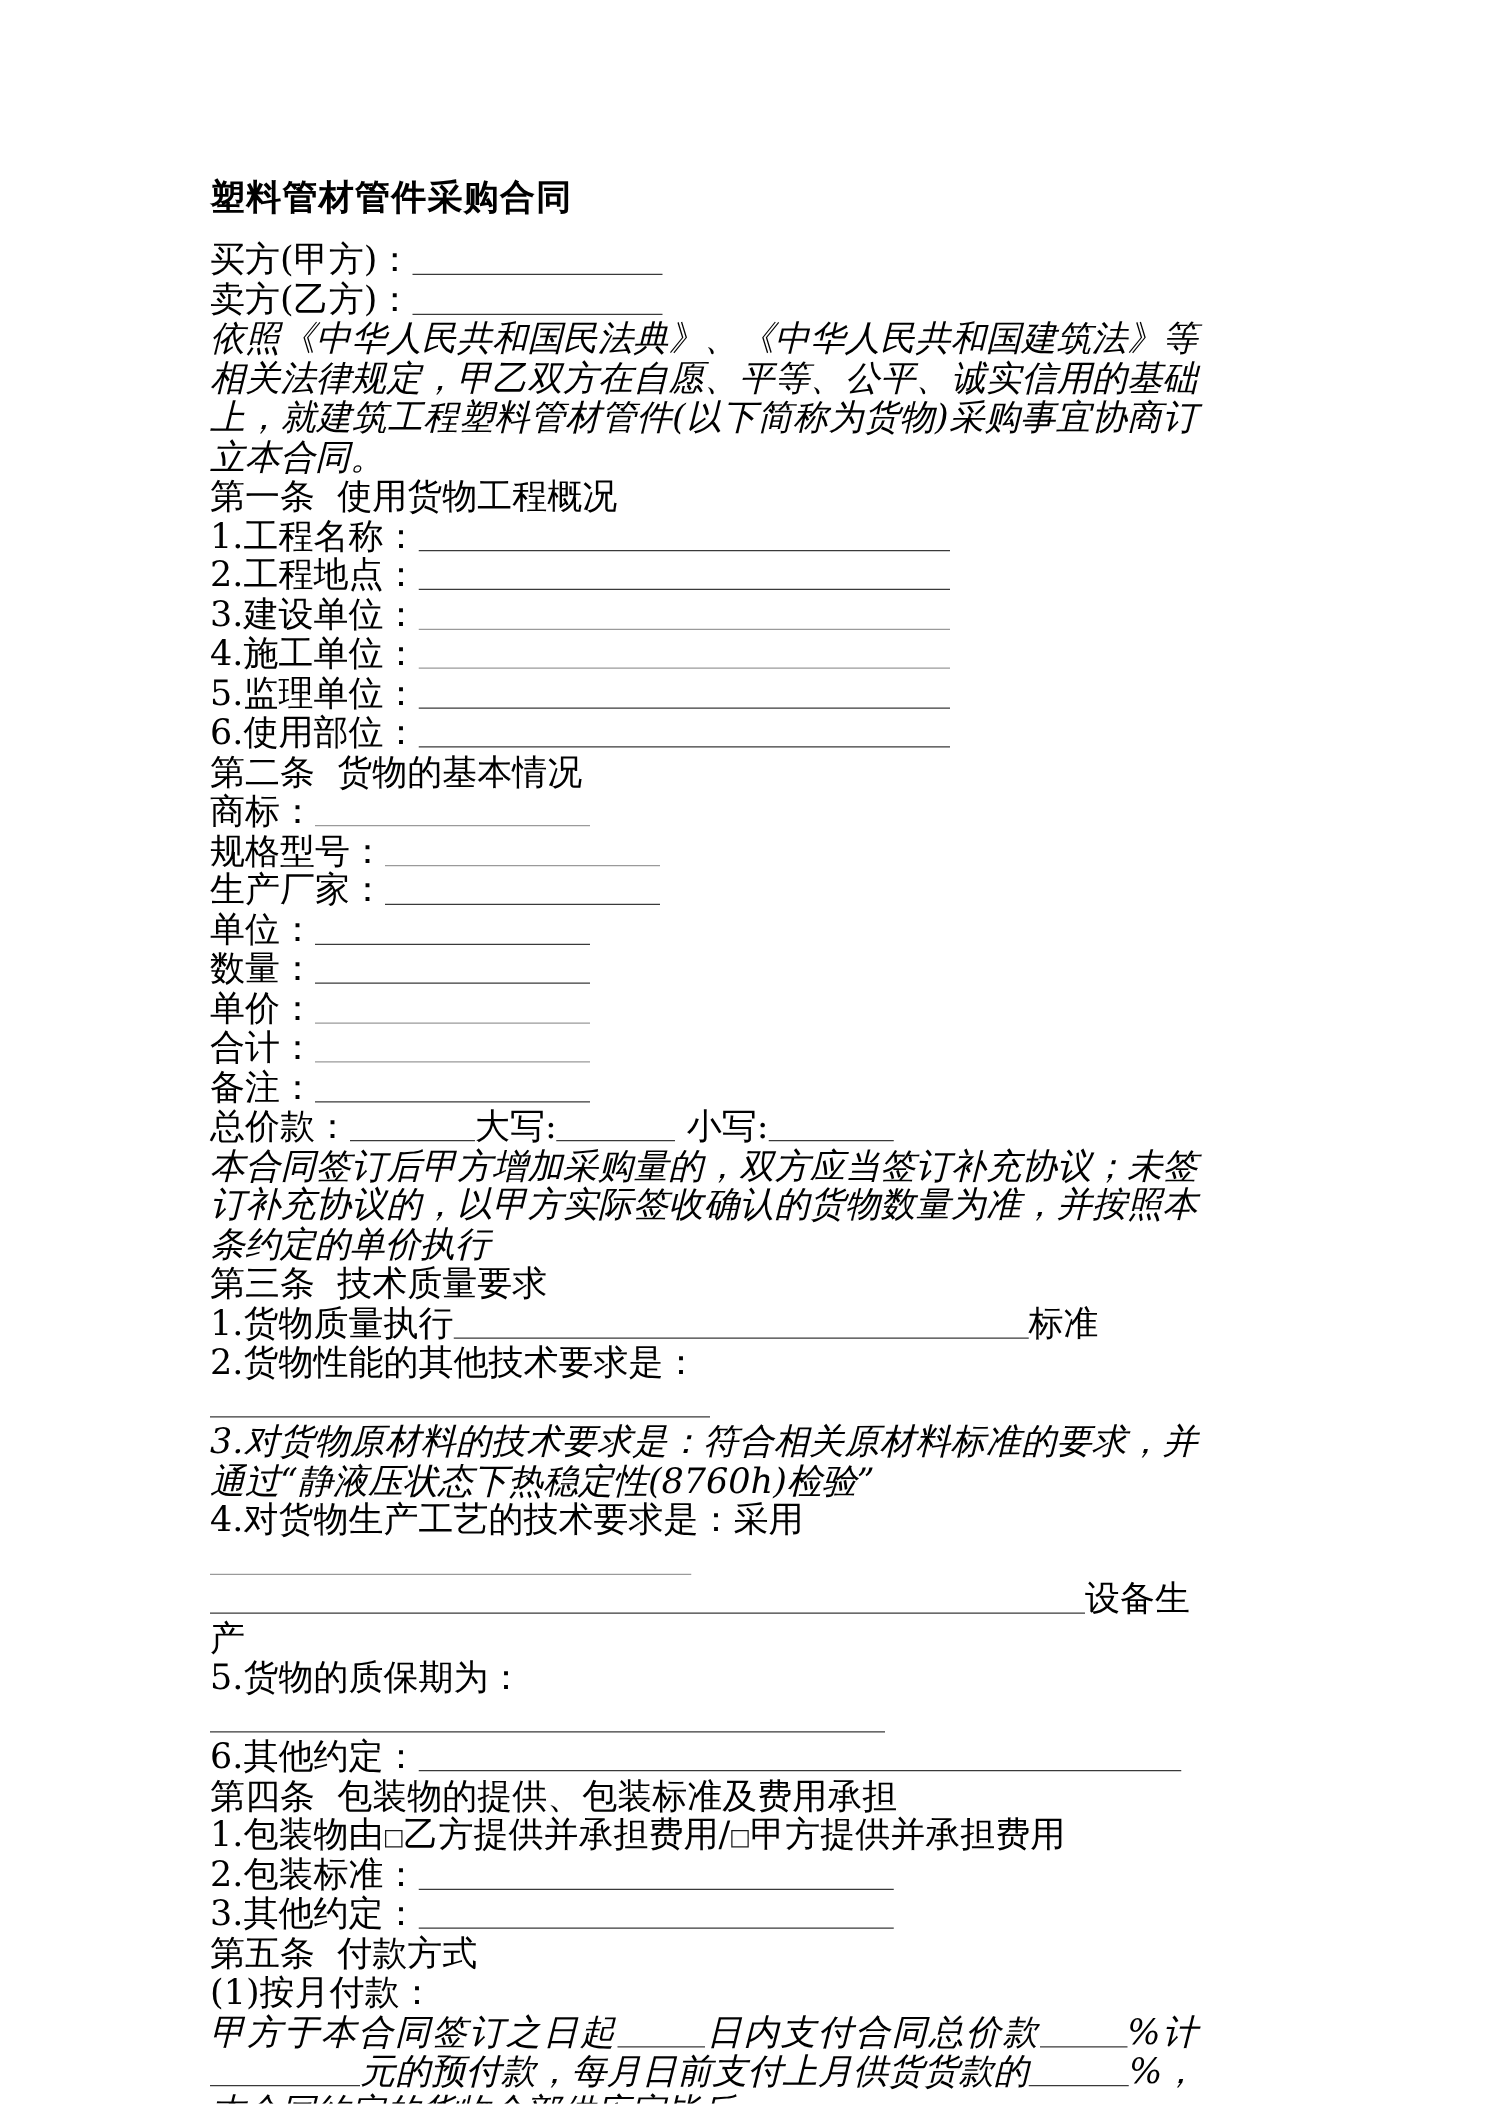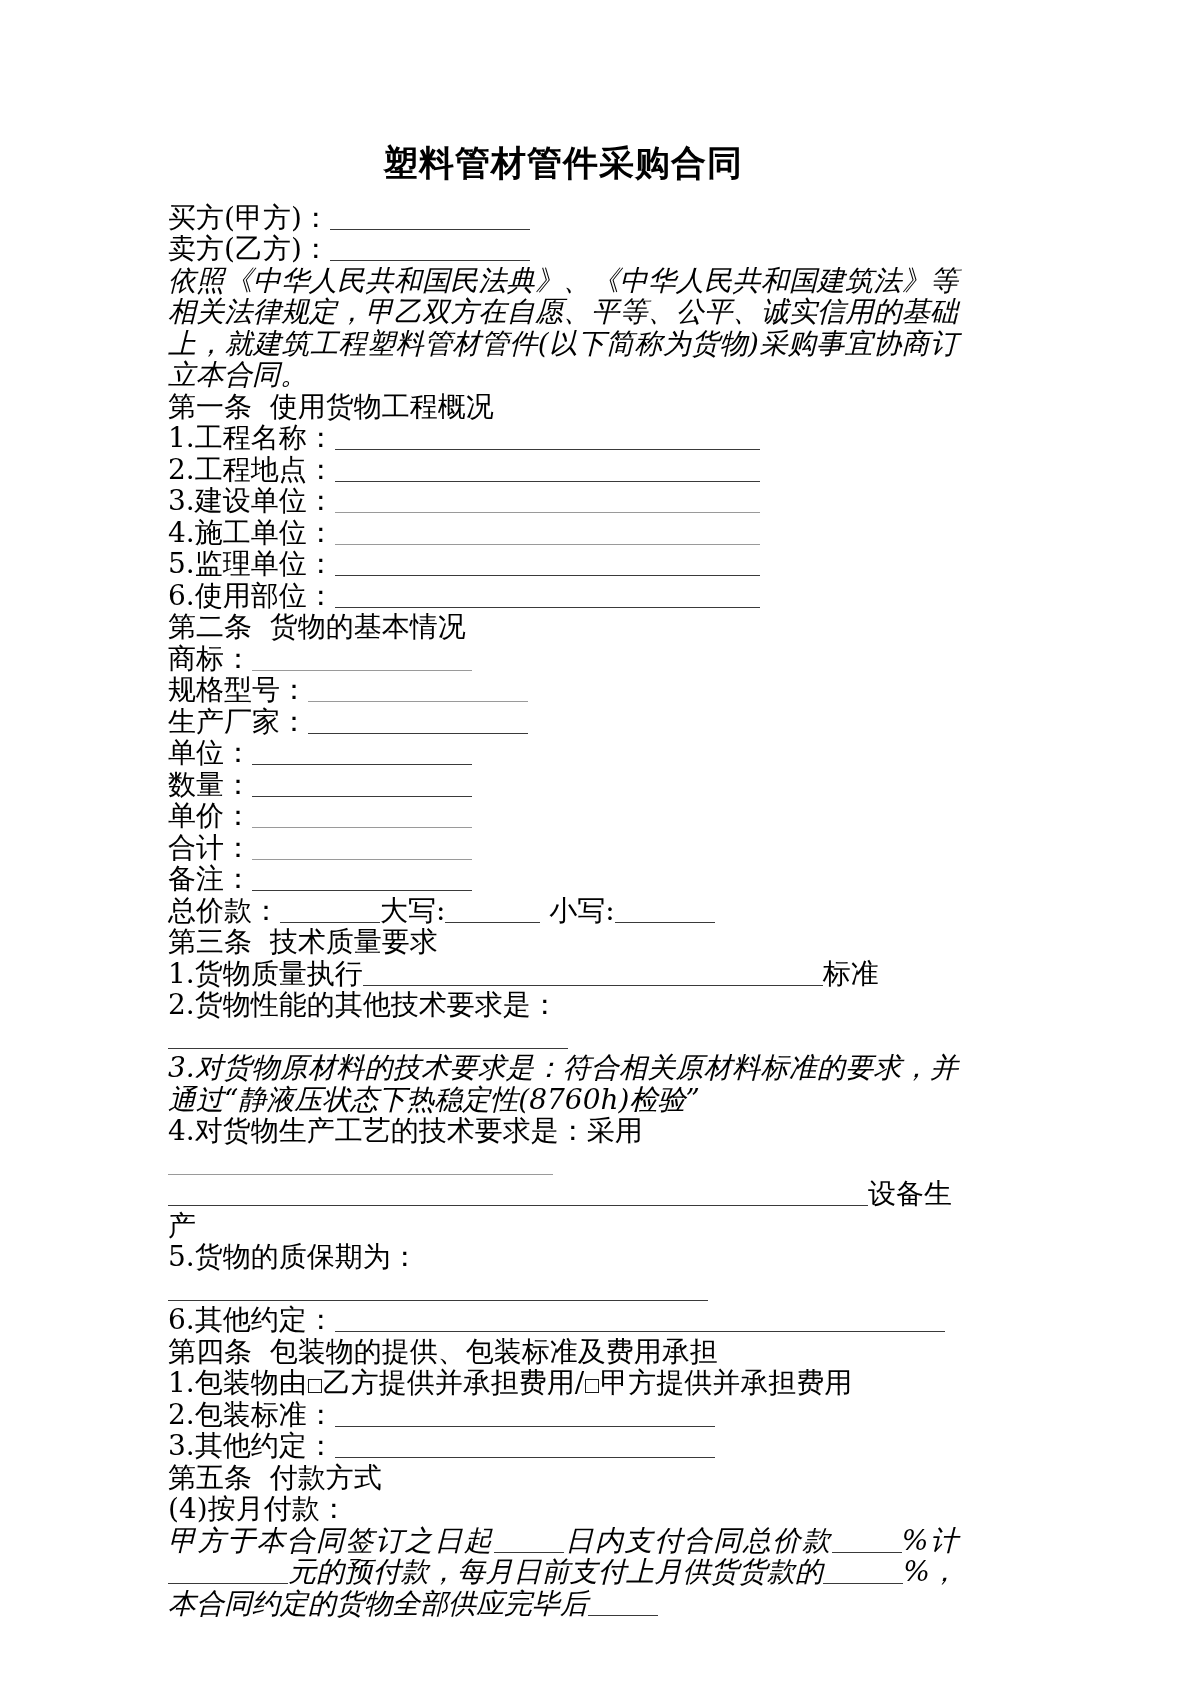--- a/index.html
+++ b/index.html
@@ -19,23 +19,23 @@
     box-sizing: border-box;
     overflow: hidden;
   }
   .content {
     position: absolute;
     left: 168px;
     top: 140px;
     width: 790px;
   }
   .doc-title {
-    font-size: 35px;
+    font-size: 28px;
     font-weight: bold;
-    text-align: center;
+    text-align: left;
     letter-spacing: 1px;
     margin: 0 0 16px 0;
     line-height: 1.3;
   }
   .line {
     font-size: 28px;
     line-height: 31.5px;
     white-space: pre-wrap;
     word-break: break-all;
     margin: 0;
@@ -89,33 +89,34 @@
     <p class="line"><span>规格型号：</span><span class="fill fill-lt" style="width:220px"></span></p>
     <p class="line"><span>生产厂家：</span><span class="fill fill-dk" style="width:220px"></span></p>
     <p class="line"><span>单位：</span><span class="fill fill-dk" style="width:220px"></span></p>
     <p class="line"><span>数量：</span><span class="fill fill-dk" style="width:220px"></span></p>
     <p class="line"><span>单价：</span><span class="fill fill-lt" style="width:220px"></span></p>
     <p class="line"><span>合计：</span><span class="fill fill-lt" style="width:220px"></span></p>
     <p class="line"><span>备注：</span><span class="fill fill-dk" style="width:220px"></span></p>
 
     <p class="line"><span>总价款：</span><span class="fill fill-dk" style="width:100px"></span><span>大写:</span><span class="fill fill-dk" style="width:95px"></span><span> 小写:</span><span class="fill fill-dk" style="width:100px"></span></p>
 
+    <p class="line just">本合同签订后甲方增加采购量的，双方应当签订补充协议；未签订补充协议的，以甲方实际签收确认的货物数量为准，并按照本条约定的单价执行</p>
 
     <p class="line">第三条  技术质量要求</p>
     <p class="line"><span>1.货物质量执行</span><span class="fill fill-dk" style="width:460px"></span><span>标准</span></p>
     <p class="line"><span>2.货物性能的其他技术要求是：</span><span class="fill fill-dk" style="width:400px"></span></p>
     <p class="line just">3.对货物原材料的技术要求是：符合相关原材料标准的要求，并通过“静液压状态下热稳定性(8760h)检验”</p>
     <p class="line"><span>4.对货物生产工艺的技术要求是：采用</span><span class="fill fill-lt" style="width:385px"></span></p>
     <p class="line"><span class="fill fill-dk" style="width:700px"></span><span>设备生产</span></p>
     <p class="line"><span>5.货物的质保期为：</span><span class="fill fill-dk" style="width:540px"></span></p>
     <p class="line"><span>6.其他约定：</span><span class="fill fill-dk" style="width:610px"></span></p>
 
     <p class="line">第四条  包装物的提供、包装标准及费用承担</p>
     <p class="line"><span>1.包装物由</span><span class="box"></span><span>乙方提供并承担费用/</span><span class="box"></span><span>甲方提供并承担费用</span></p>
     <p class="line"><span>2.包装标准：</span><span class="fill fill-dk" style="width:380px"></span></p>
     <p class="line"><span>3.其他约定：</span><span class="fill fill-dk" style="width:380px"></span></p>
 
     <p class="line">第五条  付款方式</p>
-    <p class="line">(4)按月付款：</p>
+    <p class="line">(1)按月付款：</p>
     <p class="line just"><span>甲方于本合同签订之日起</span><span class="fill fill-dk" style="width:70px"></span><span>日内支付合同总价款</span><span class="fill fill-dk" style="width:70px"></span><span>%计</span><span class="fill fill-dk" style="width:120px"></span><span>元的预付款，每月日前支付上月供货货款的</span><span class="fill fill-dk" style="width:80px"></span><span>%，本合同约定的货物全部供应完毕后</span><span class="fill fill-dk" style="width:70px"></span></p>
 
   </div>
 </div>
 
 </body></html>

